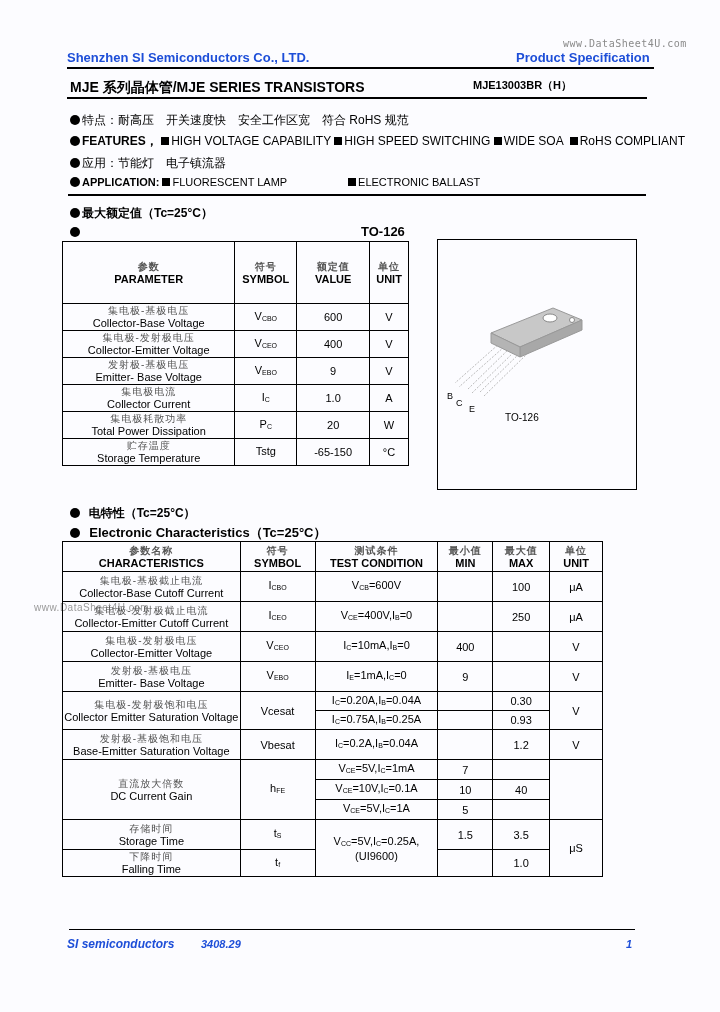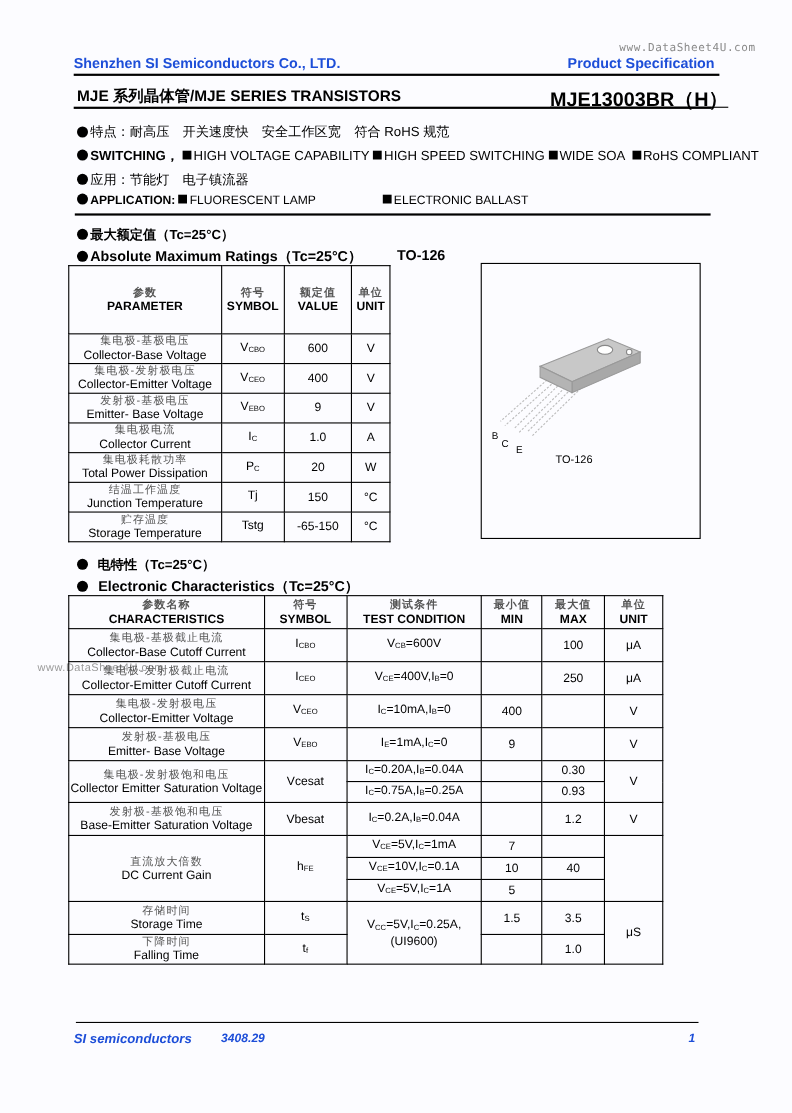--- a/index.html
+++ b/index.html
@@ -23,52 +23,52 @@
 </style>
 </head>
 <body>
 
 <div class="watermark" style="left:563px; top:38px;">www.DataSheet4U.com</div>
 <div class="abs blue bold" style="left:67px; top:50px; font-size:13px;">Shenzhen SI Semiconductors Co., LTD.</div>
 <div class="abs blue bold" style="left:516px; top:50px; font-size:13px;text-align:right;">Product Specification</div>
 <div class="hr" style="left:67px; top:67px; width:587px;"></div>
 
 <div class="abs bold" style="left:70px; top:79px; font-size:14px;">MJE 系列晶体管/MJE SERIES TRANSISTORS</div>
-<div class="abs bold" style="left:500px; top:78px; font-size:18px;text-decoration:underline;">MJE13003BR（H）</div>
+<div class="abs bold" style="left:473px; top:78px; font-size:11px;">MJE13003BR（H）</div>
 <div class="hr" style="left:67px; top:97px; width:580px;"></div>
 
 <div class="line" style="top:112px;">
   <span class="bullet"></span><span>特点：</span><span>耐高压　开关速度快　安全工作区宽　符合 RoHS 规范</span>
 </div>
 <div class="line" style="top:133px;">
-  <span class="bullet"></span><span class="bold">SWITCHING，</span>
+  <span class="bullet"></span><span class="bold">FEATURES，</span>
   <span class="sq"></span><span>HIGH VOLTAGE CAPABILITY</span>
   <span class="sq"></span><span>HIGH SPEED SWITCHING</span>
   <span class="sq"></span><span>WIDE SOA</span>
   &nbsp;<span class="sq"></span><span>RoHS COMPLIANT</span>
 </div>
 <div class="line" style="top:155px;">
   <span class="bullet"></span><span>应用：</span><span>节能灯　电子镇流器</span>
 </div>
 <div class="line" style="top:176px; font-size:11px;">
   <span class="bullet"></span><span class="bold">APPLICATION:</span>
   <span class="sq"></span><span>FLUORESCENT LAMP</span>
   <span style="display:inline-block; width:58px;"></span><span class="sq"></span><span>ELECTRONIC BALLAST</span>
 </div>
 <div class="hr" style="left:68px; top:194px; width:578px;"></div>
 
 <div class="line bold" style="top:205px;">
   <span class="bullet"></span><span>最大额定值（Tc=25°C）</span>
 </div>
 <div class="line bold" style="top:224px; font-size:13px;">
-  <span class="bullet"></span><span>Absolute Maximum Ratings（Tc=25°C）</span>
+  <span class="bullet"></span>
 </div>
 <div class="abs bold" style="left:361px; top:224px; font-size:13px;">TO-126</div>
 
-<table style="left:62px; top:241px; width:293px;">
+<table style="left:62px; top:241px; width:347px;">
   <colgroup>
       <col style="width:173px">
       <col style="width:62px">
       <col style="width:73px">
       <col style="width:39px">
     </colgroup>
   <tbody>
       <tr style="height:62px;">
     <th>
           <span class="cn">参数</span>
@@ -124,29 +124,20 @@
     <td>A</td>
   </tr>
   <tr style="height:27px;">
     <td>
           <span class="cn">集电极耗散功率</span>
           <span class="en">Total Power Dissipation</span>
         </td>
     <td><span>P</span><sub>C</sub></td>
     <td>20</td>
     <td>W</td>
-  </tr>
-  <tr style="height:27px;">
-    <td>
-          <span class="cn">结温工作温度</span>
-          <span class="en">Junction Temperature</span>
-        </td>
-    <td><span>Tj</span><sub></sub></td>
-    <td>150</td>
-    <td>°C</td>
   </tr>
   <tr style="height:27px;">
     <td>
           <span class="cn">贮存温度</span>
           <span class="en">Storage Temperature</span>
         </td>
     <td><span>Tstg</span><sub></sub></td>
     <td>-65-150</td>
     <td>°C</td>
   </tr>

